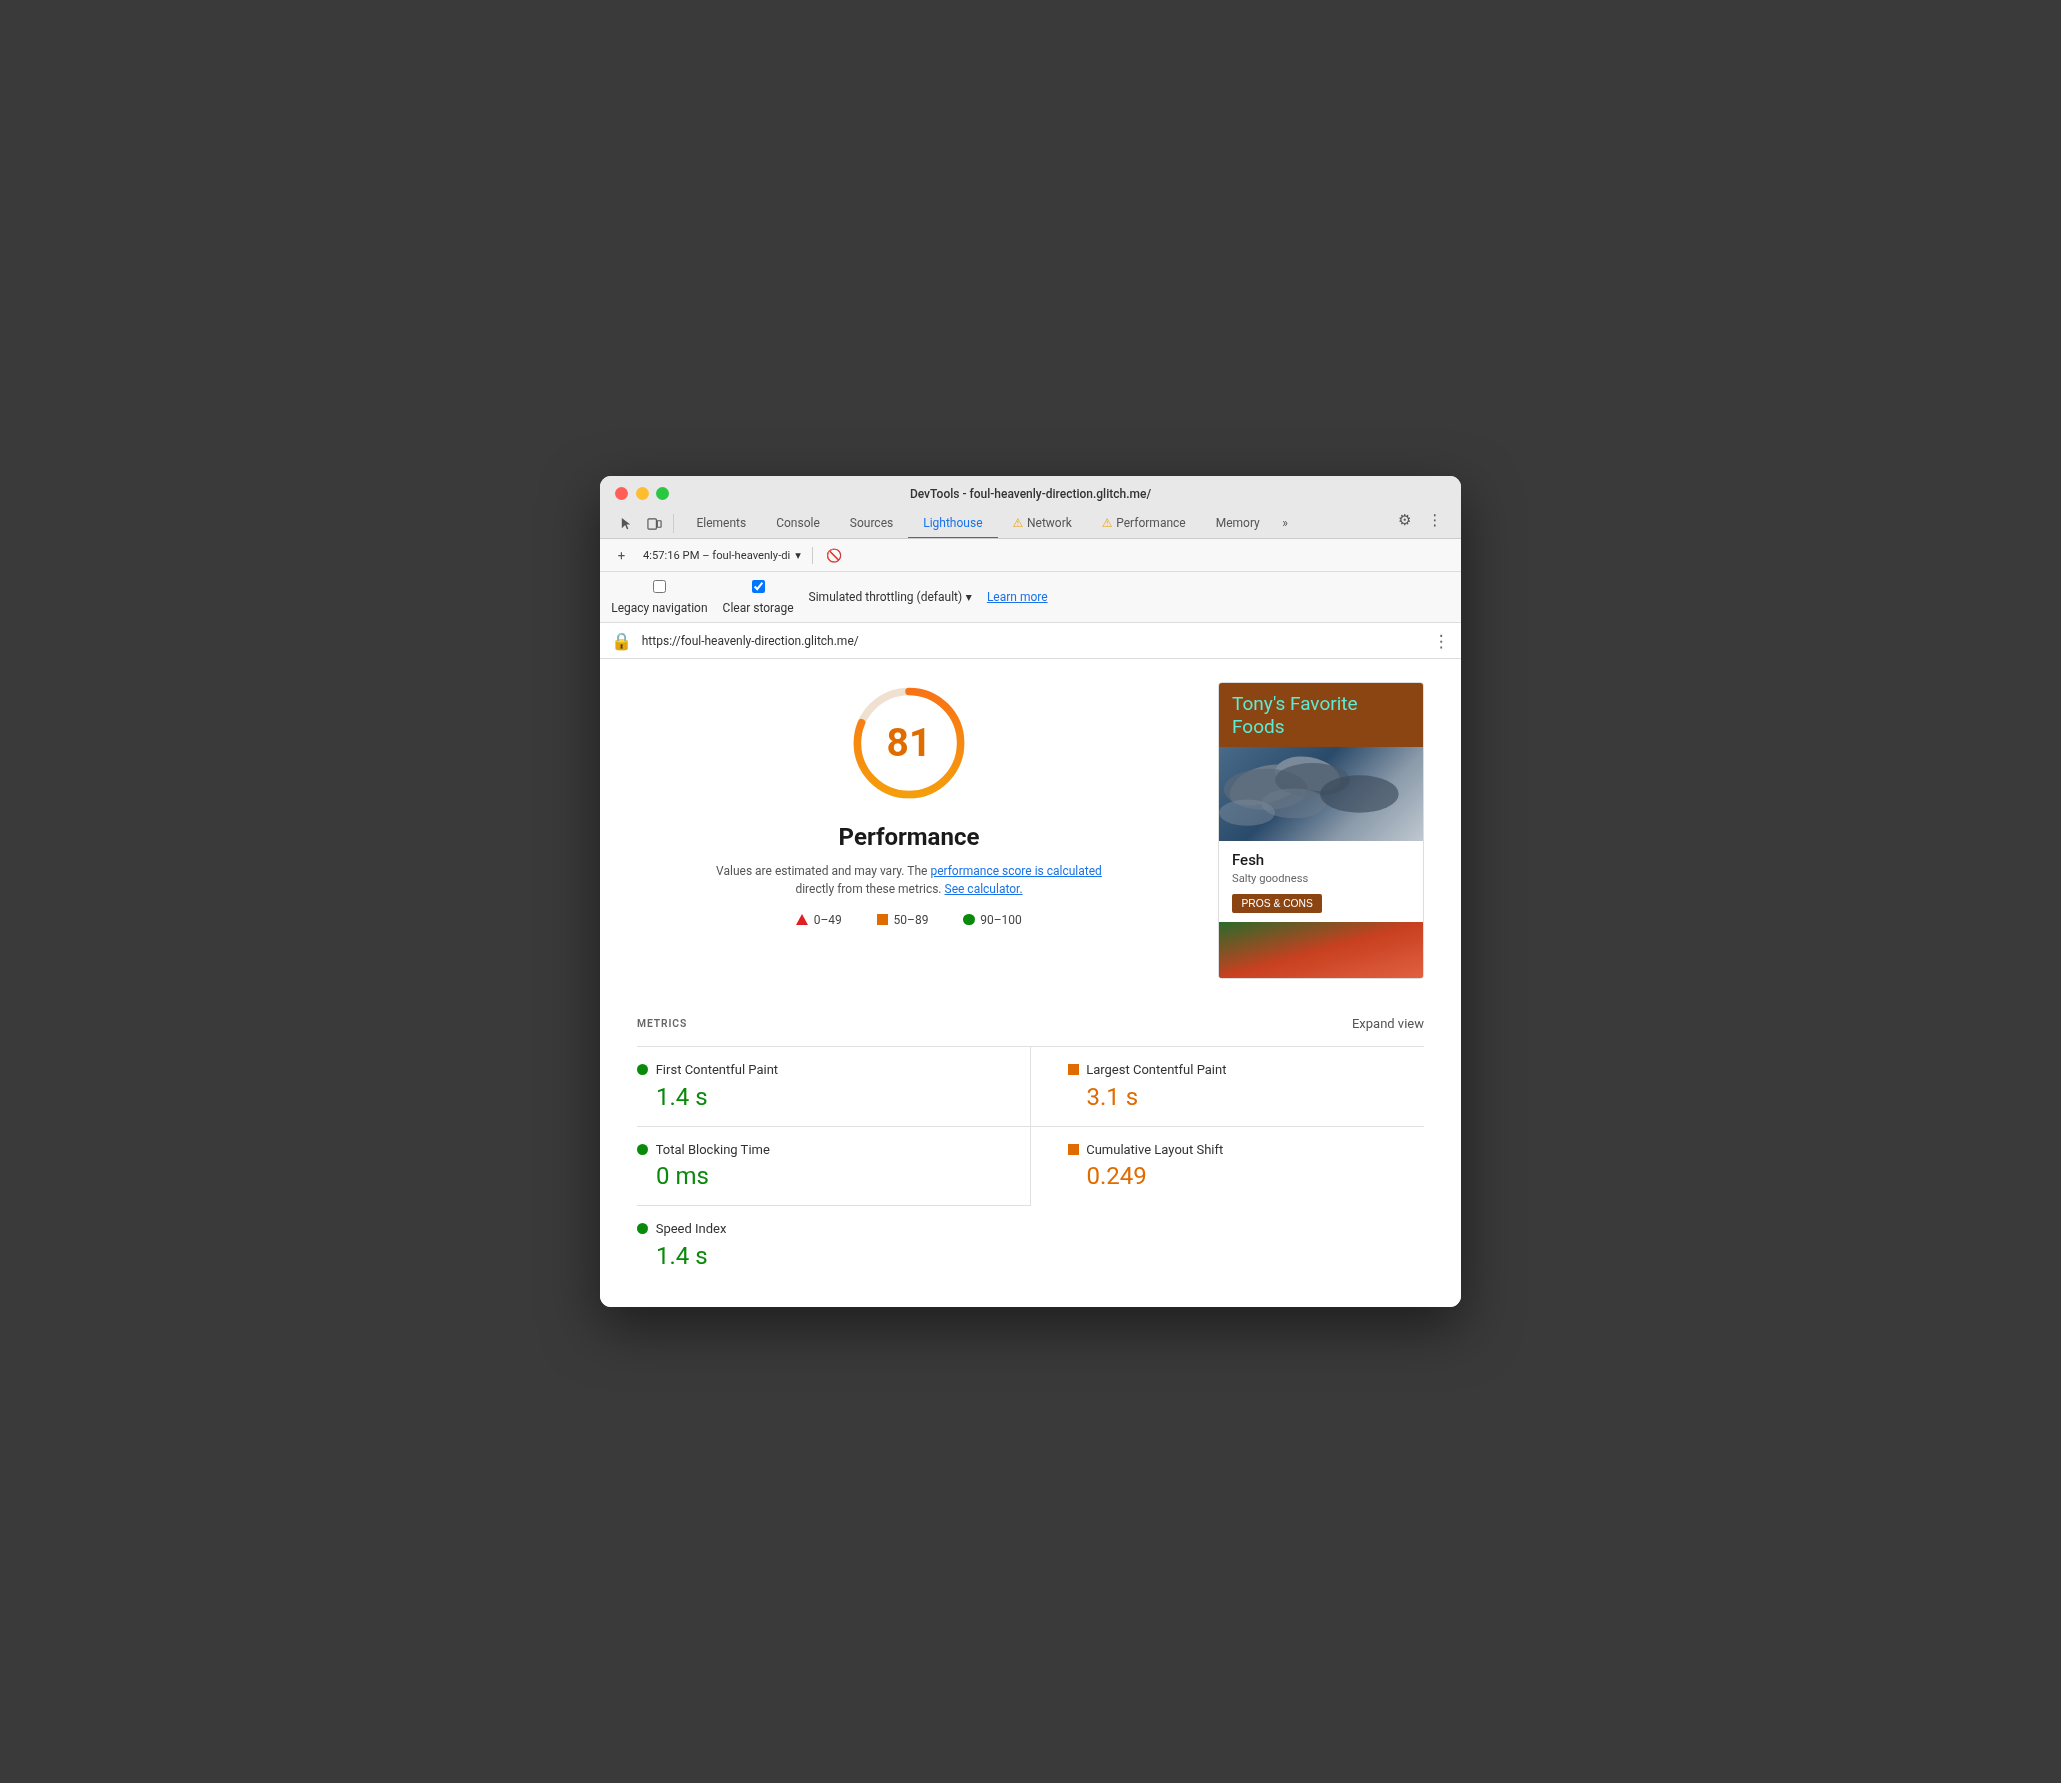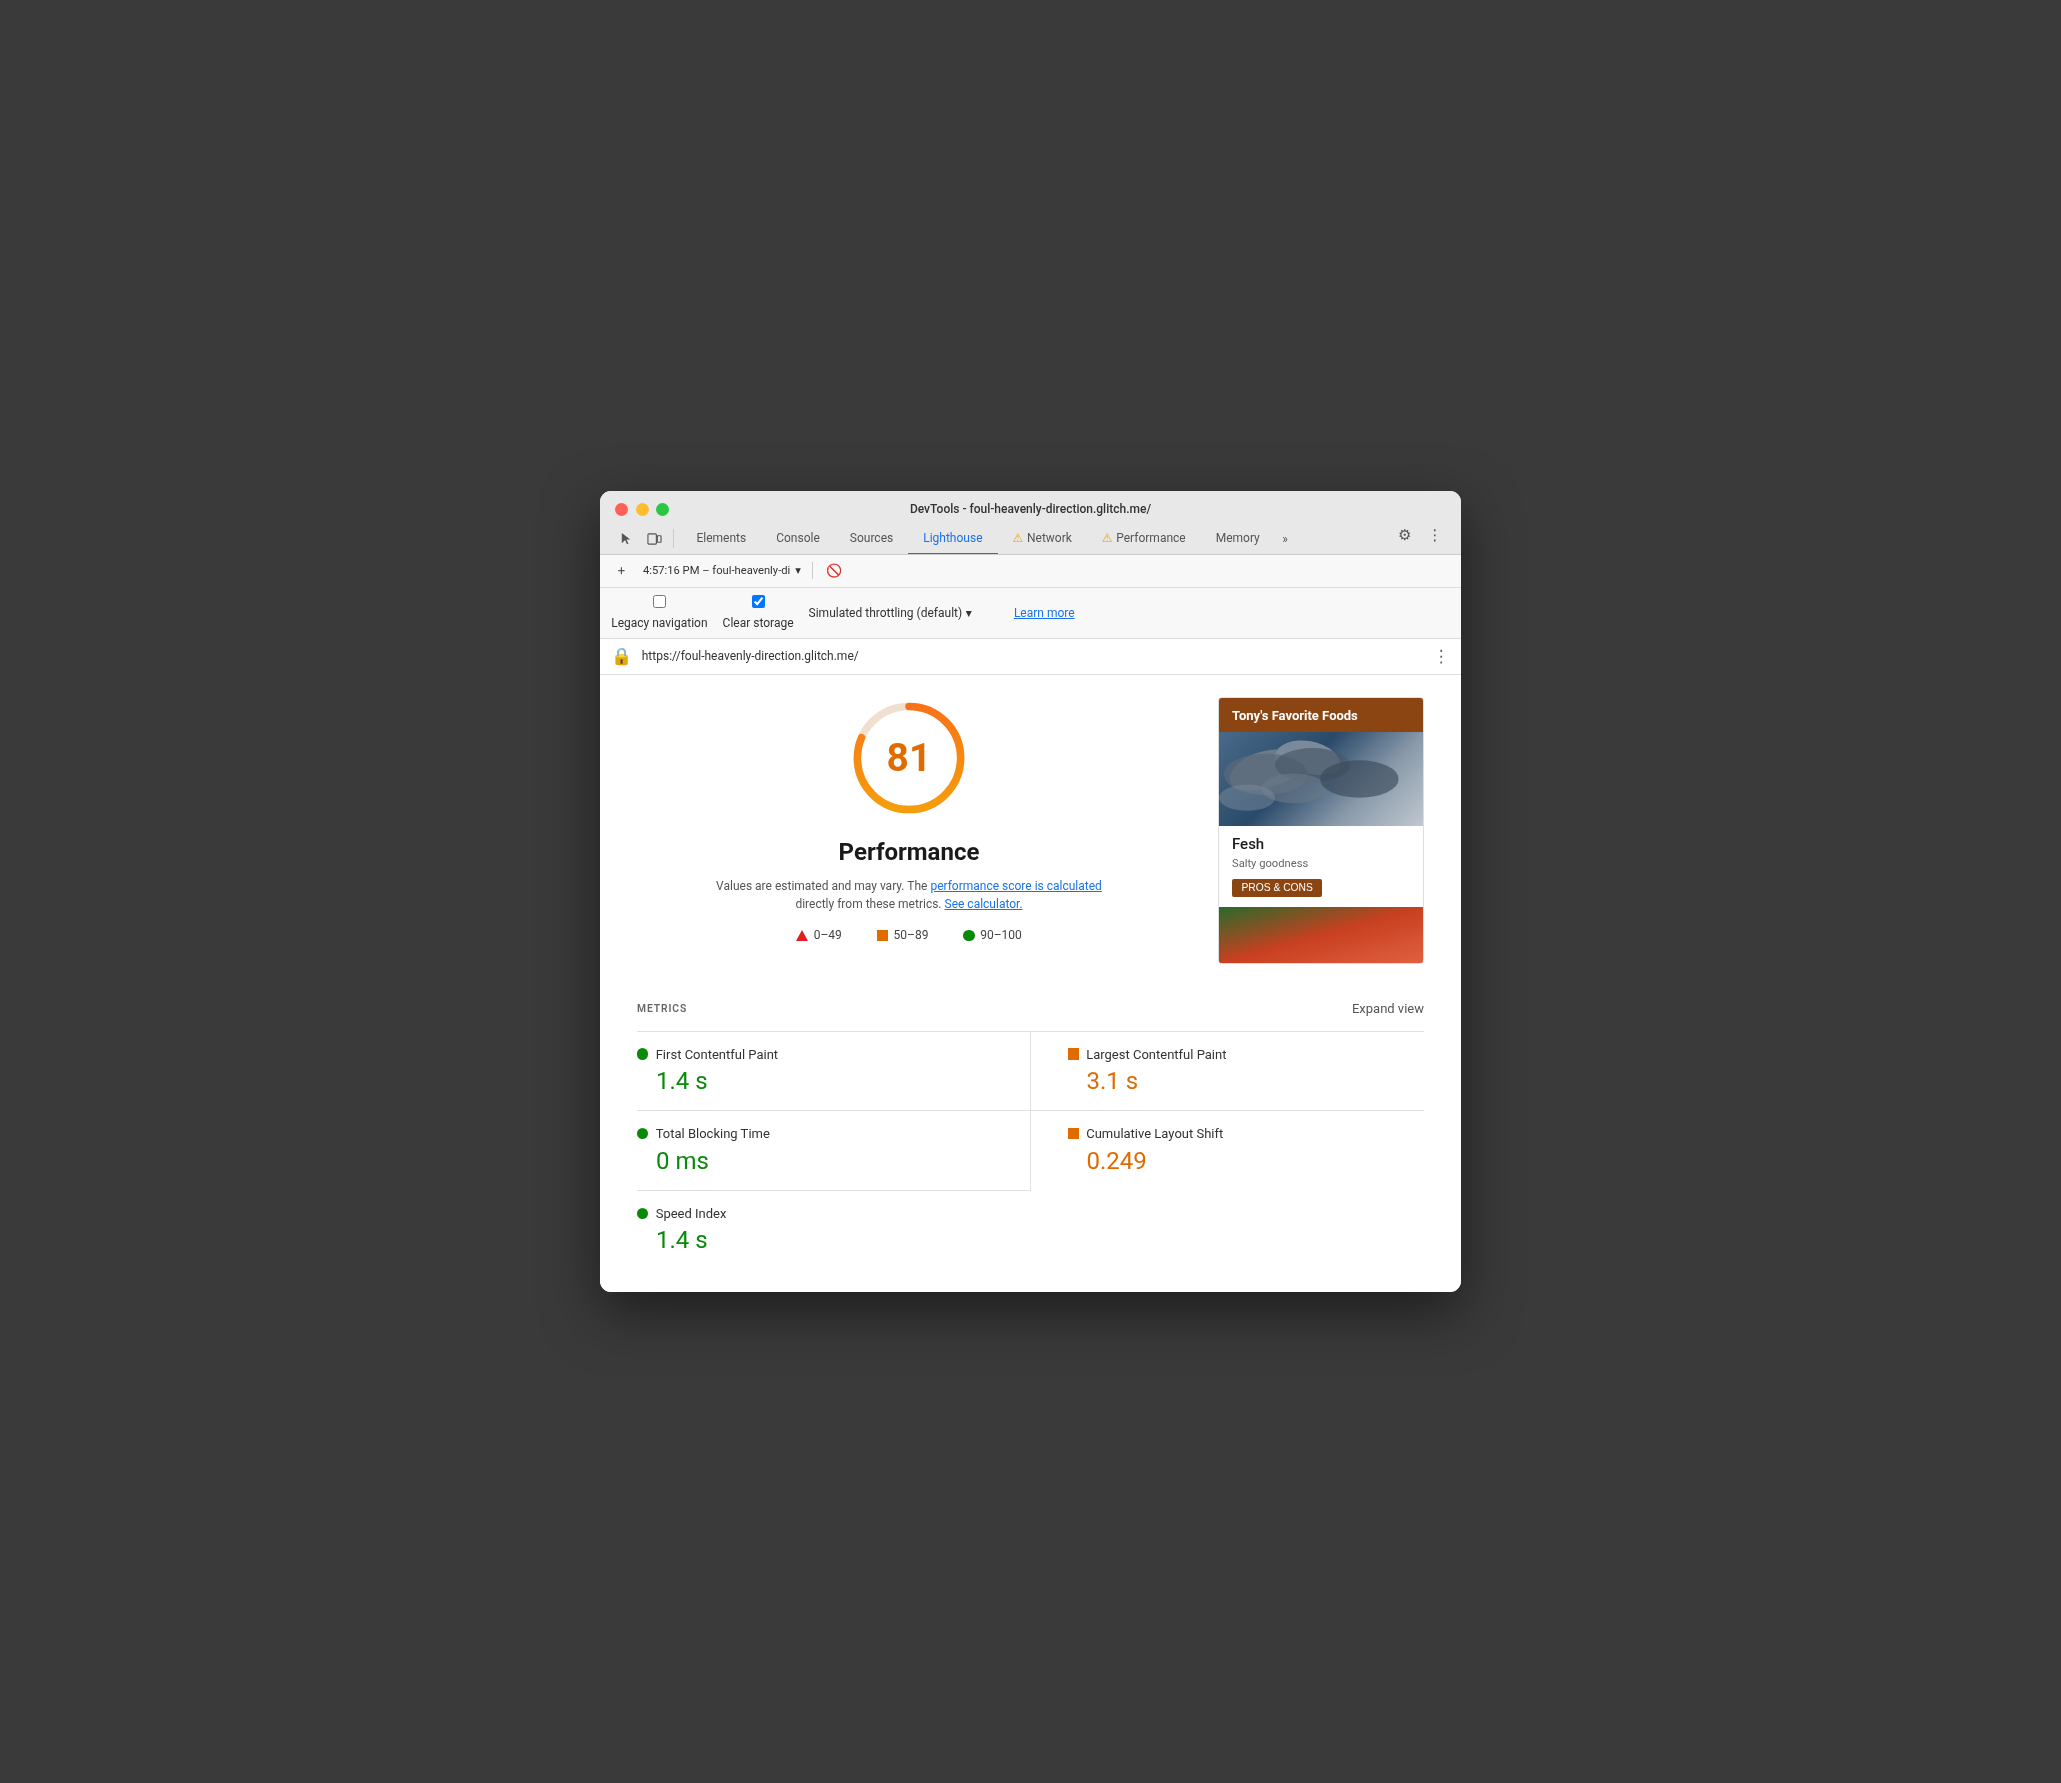--- a/index.html
+++ b/index.html
@@ -160,21 +160,20 @@
       align-items: center;
       gap: 3.7px;
       color: #333;
       font-size: 12px;
     }
     .learn-more {
       color: #1a73e8;
       text-decoration: underline;
       cursor: pointer;
       font-size: 12px;
-      margin-left: 27px;
     }
     .url-bar {
       background: white;
       padding: 7.5px 11.2px;
       display: flex;
       align-items: center;
       gap: 9.4px;
       border-bottom: 0.9px solid #ddd;
     }
     .url-icon {
@@ -275,24 +274,24 @@
     }
     .preview-card {
       width: 206px;
       border: 0.9px solid #ddd;
       border-radius: 3.7px;
       overflow: hidden;
       flex-shrink: 0;
     }
     .preview-header {
       background: #8B4513;
-      color: #ffffff;
+      color: #5eead4;
       padding: 9.4px 13px;
-      font-size: 13px;
-      font-weight: 700;
+      font-size: 19px;
+      font-weight: 400;
     }
     .preview-image {
       width: 100%;
       height: 94px;
       background: linear-gradient(135deg, #4a6a8a 0%, #2a4a6a 40%, #8a9aaa 70%, #c0c8d0 100%);
       position: relative;
       overflow: hidden;
     }
     .fish-shape {
       position: absolute;

